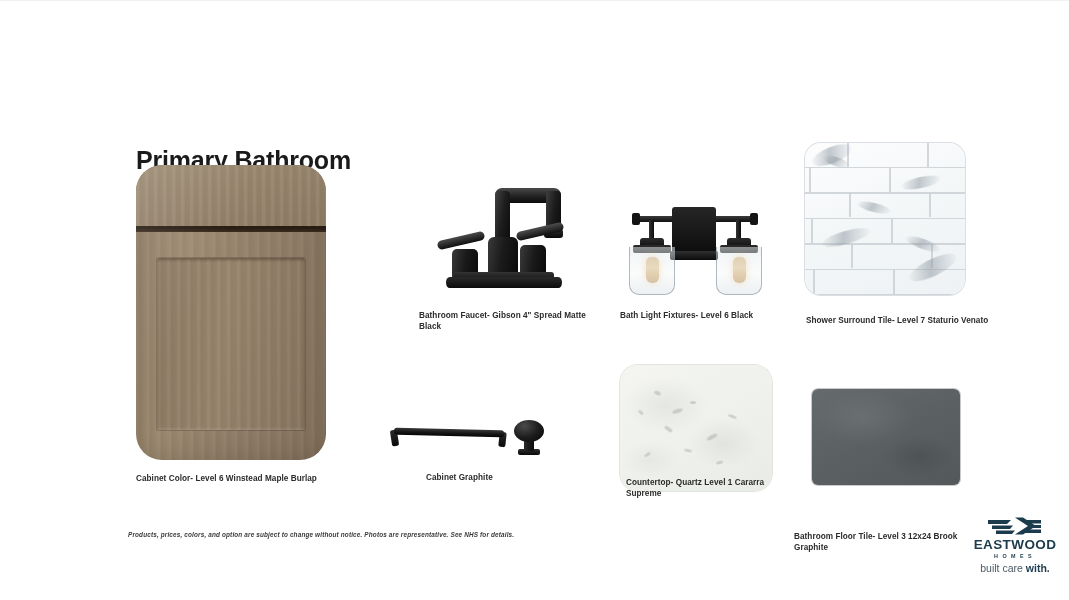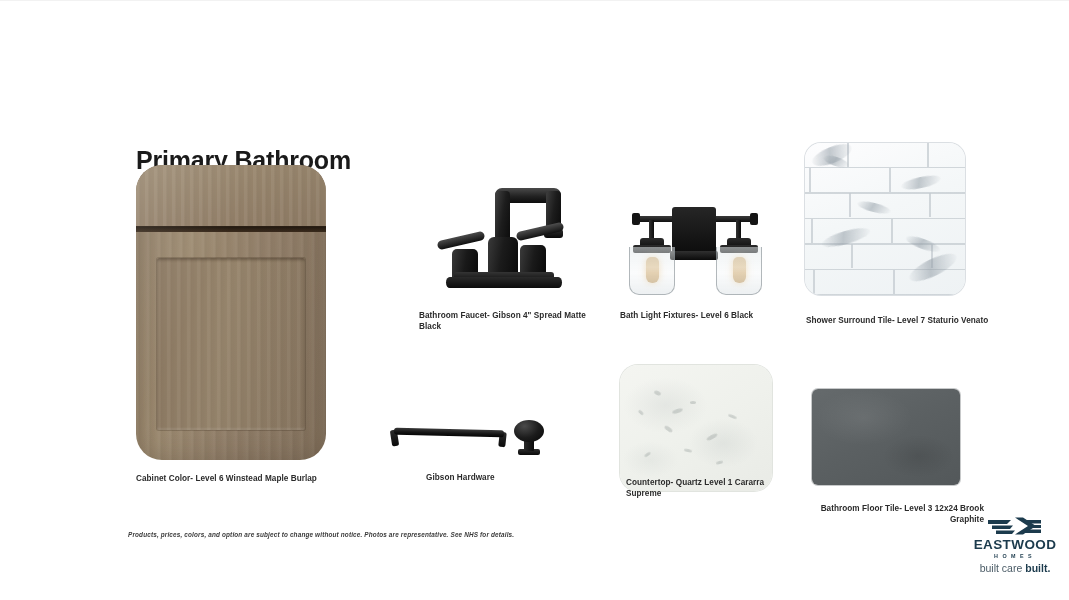--- a/index.html
+++ b/index.html
@@ -345,21 +345,21 @@
     position: absolute;
     left: 812px; top: 388px;
     width: 148px; height: 96px;
     border-radius: 6px;
     background:
       radial-gradient(ellipse 70px 40px at 35% 30%, rgba(255,255,255,0.07) 0%, rgba(255,255,255,0) 70%),
       radial-gradient(ellipse 50px 30px at 72% 70%, rgba(0,0,0,0.10) 0%, rgba(0,0,0,0) 72%),
       linear-gradient(155deg,#656a6c 0%, #5b6062 48%, #53585a 100%);
     box-shadow: 0 0 0 1px rgba(130,136,138,0.45);
   }
-  .floor-caption { left: 794px; top: 502px; width: 190px; text-align: right; }
+  .floor-caption { left: 794px; top: 530px; width: 190px; }
 
   
   .disclaimer {
     position: absolute;
     left: 128px; top: 530px;
     font-size: 6.4px;
     font-style: italic;
     font-weight: bold;
     color: #3a3a3a;
     letter-spacing: 0.15px;
@@ -490,21 +490,21 @@
   <div class="caption shower-caption">Shower Surround Tile- Level 7 Staturio Venato</div>
 
   <div class="hw-wrap">
     <div class="hw-pull-foot-l"></div>
     <div class="hw-pull-foot-r"></div>
     <div class="hw-pull-bar"></div>
     <div class="hw-knob-base"></div>
     <div class="hw-knob-stem"></div>
     <div class="hw-knob-top"></div>
   </div>
-  <div class="caption hw-caption">Gibson Hardware</div>
+  <div class="caption hw-caption">Cabinet Graphite</div>
 
   <div class="counter-wrap">
     <div class="speck" style="left:34px; top:26px; width:7px;  height:4px; transform:rotate(24deg);"></div>
     <div class="speck" style="left:52px; top:44px; width:11px; height:4px; transform:rotate(-18deg);"></div>
     <div class="speck" style="left:70px; top:36px; width:6px;  height:3px;"></div>
     <div class="speck" style="left:44px; top:62px; width:9px;  height:4px; transform:rotate(36deg);"></div>
     <div class="speck" style="left:86px; top:70px; width:12px; height:4px; transform:rotate(-28deg);"></div>
     <div class="speck" style="left:64px; top:84px; width:8px;  height:3px; transform:rotate(12deg);"></div>
     <div class="speck" style="left:24px; top:88px; width:7px;  height:3px; transform:rotate(-34deg);"></div>
     <div class="speck" style="left:108px;top:50px; width:9px;  height:3px; transform:rotate(22deg);"></div>
@@ -523,16 +523,16 @@
       <polygon points="2,9 48,9 40,17 2,17" fill="#1c3b4d"></polygon>
       <polygon points="10,20 52,20 46,27 10,27" fill="#1c3b4d"></polygon>
       <polygon points="18,30 56,30 50,37 18,37" fill="#1c3b4d"></polygon>
       <polygon points="56,4 72,4 98,21 72,38 56,38 82,21" fill="#1c3b4d"></polygon>
       <polygon points="76,9 108,9 108,16 76,16" fill="#1c3b4d"></polygon>
       <polygon points="86,19 108,19 108,25 86,25" fill="#1c3b4d"></polygon>
       <polygon points="76,28 108,28 108,35 76,35" fill="#1c3b4d"></polygon>
     </svg>
     <div class="logo-word">EASTWOOD</div>
     <div class="logo-sub">HOMES</div>
-    <div class="logo-tag"><span>built care </span><b>built.</b></div>
+    <div class="logo-tag"><span>built care </span><b>with.</b></div>
   </div>
 
 </div>
 
 </body></html>

